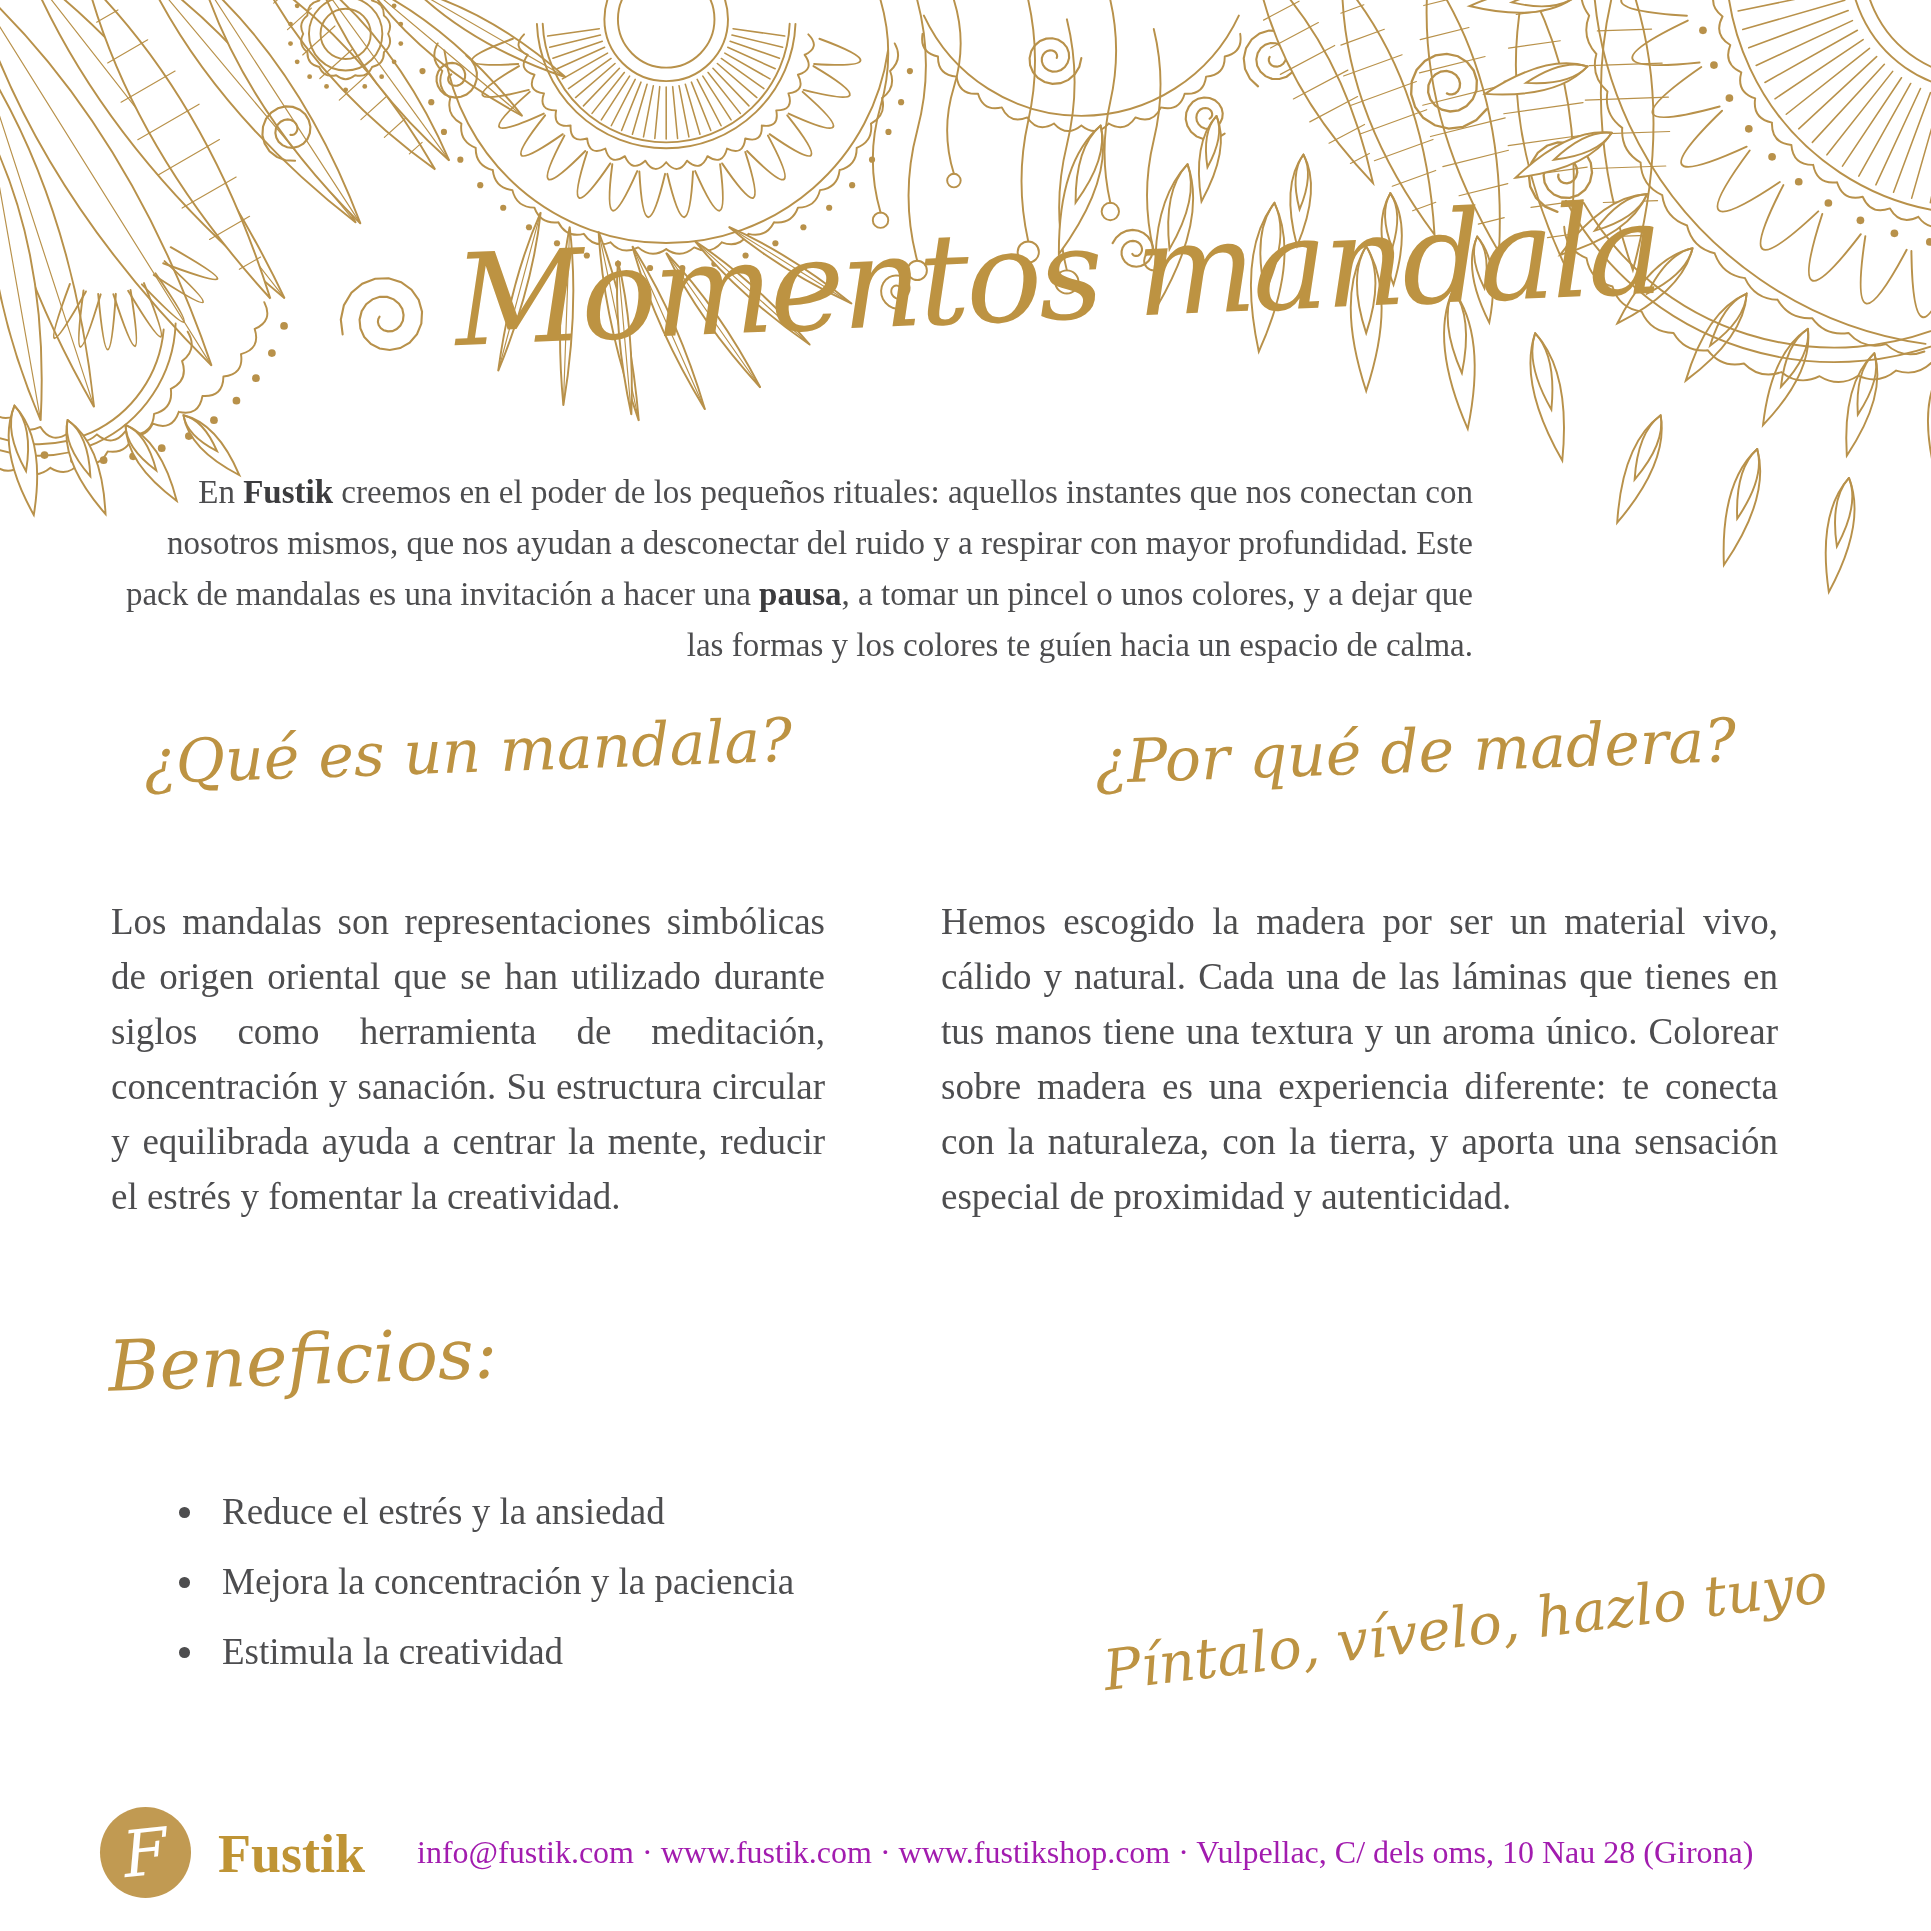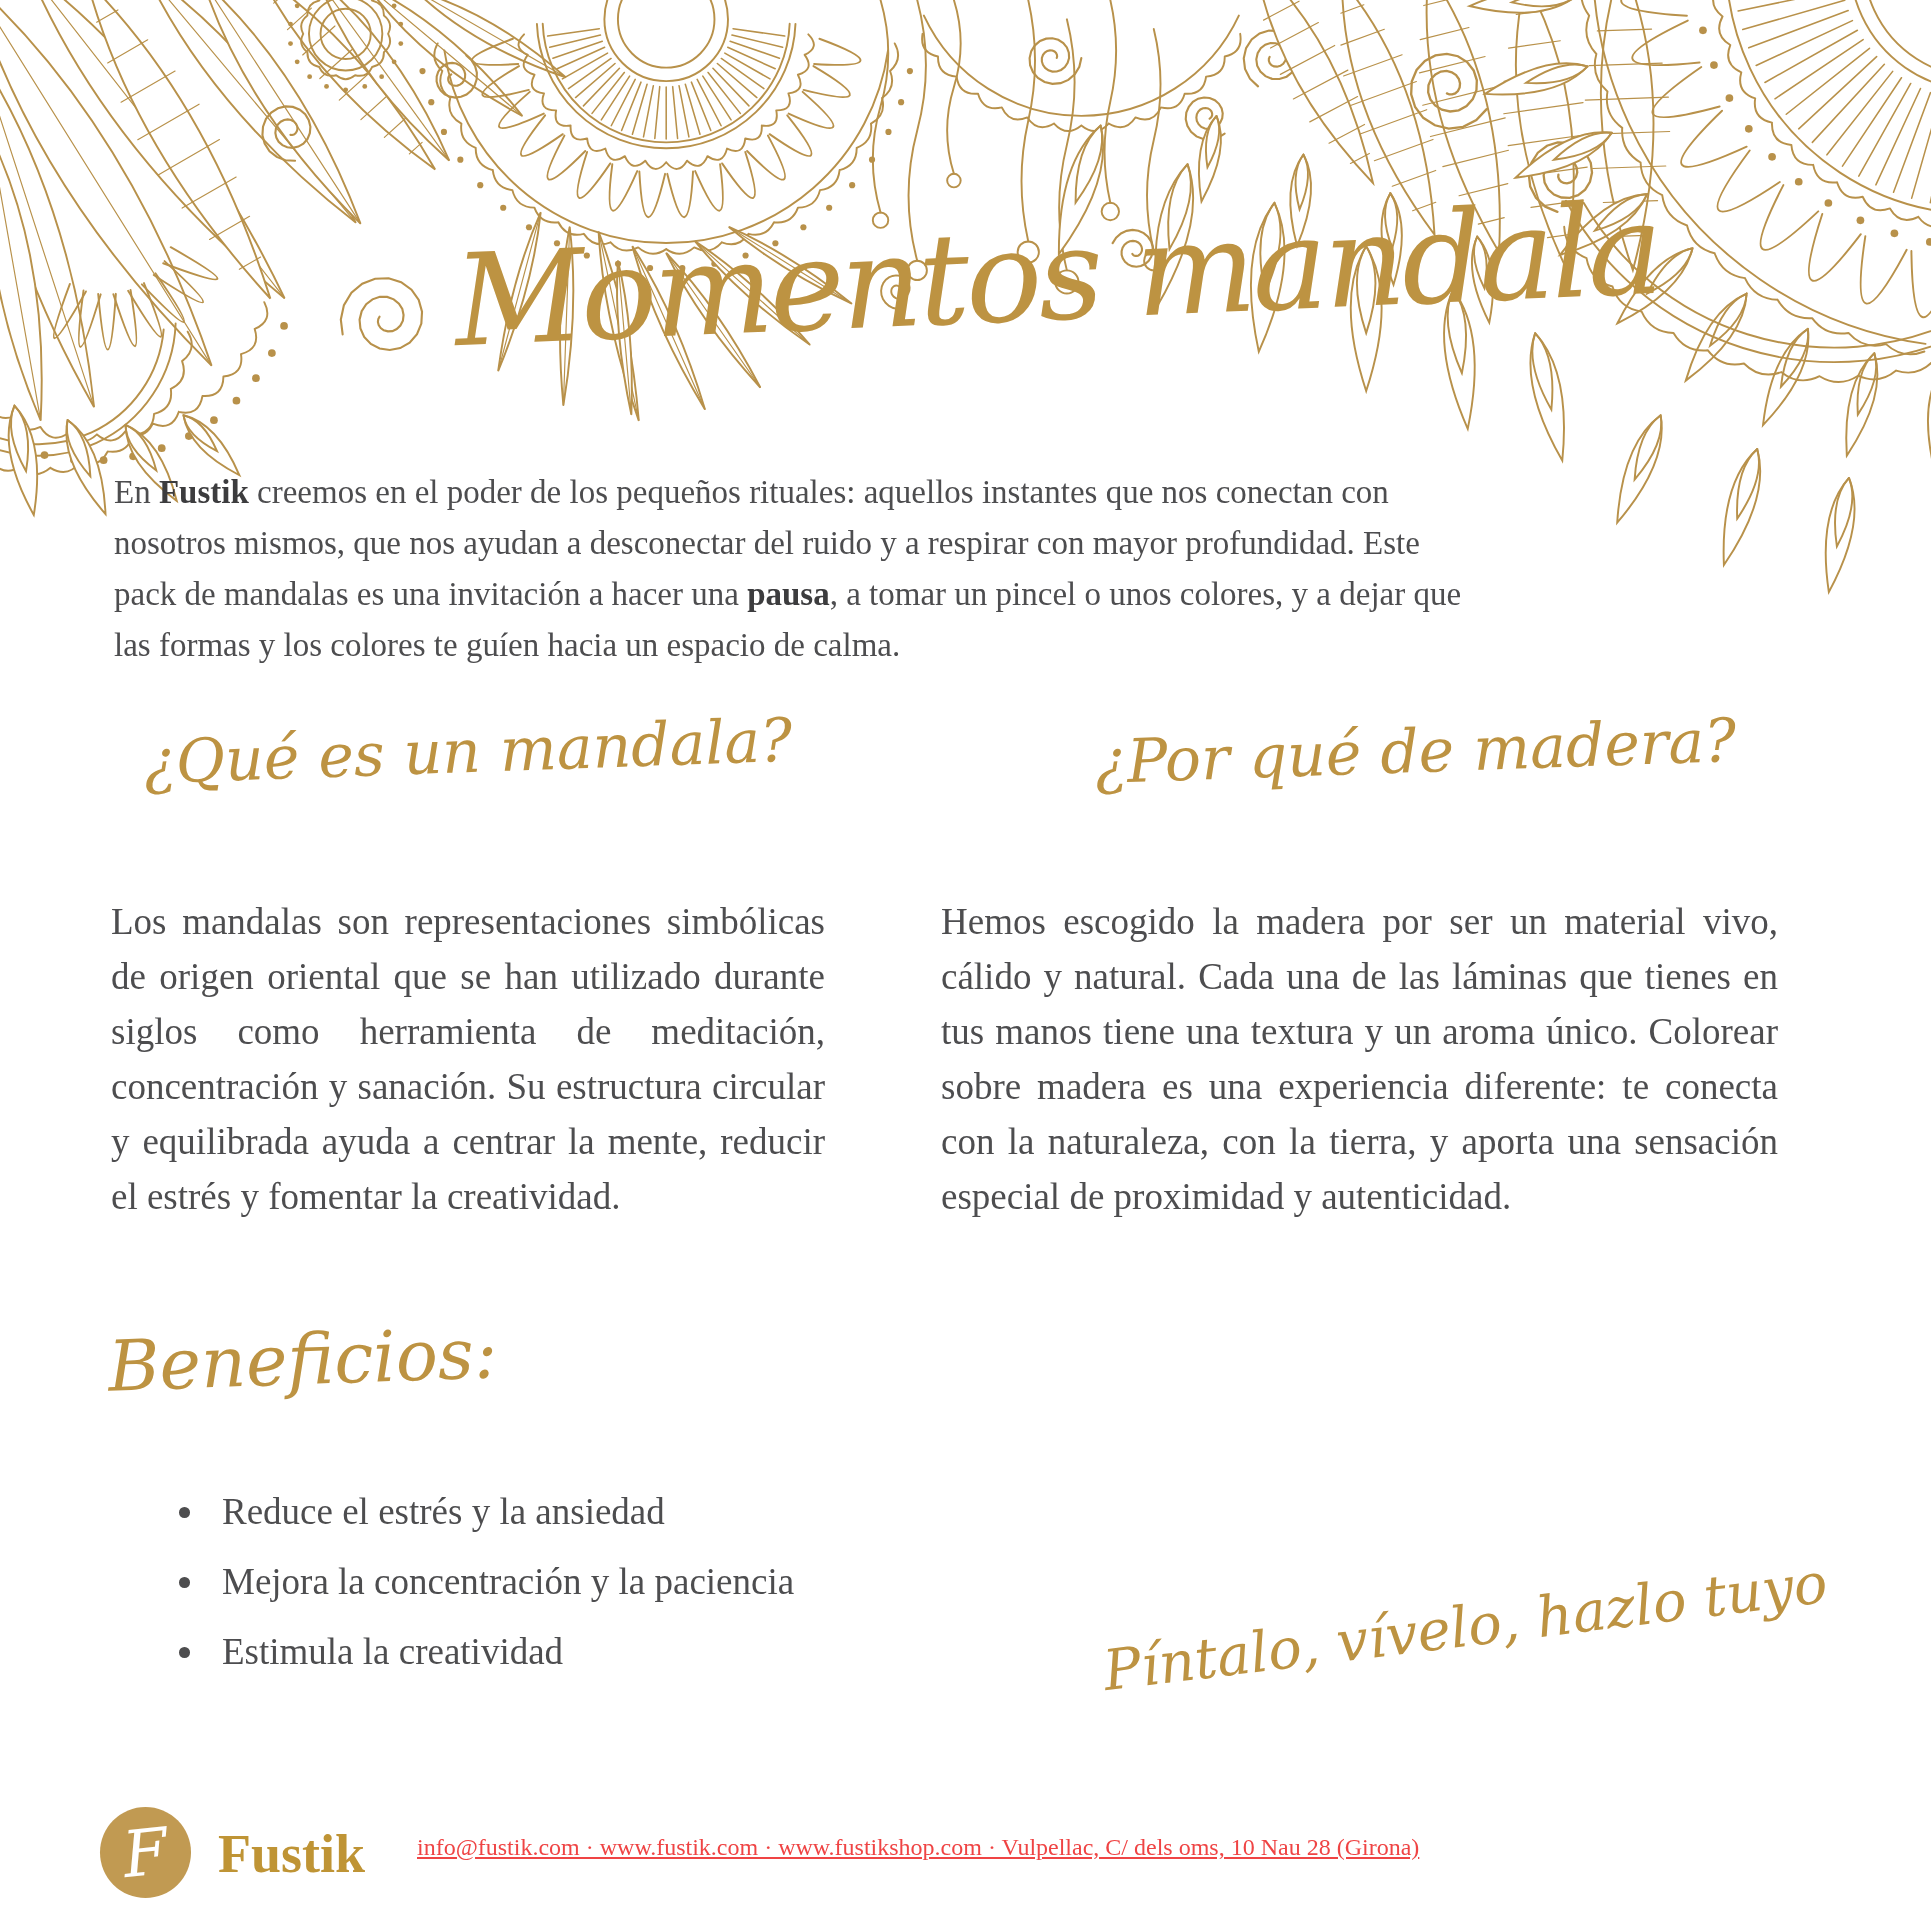--- a/index.html
+++ b/index.html
@@ -2,42 +2,42 @@
 <html><head>
 <meta charset="utf-8">
 <style>
   html,body{margin:0;padding:0;background:#ffffff;}
   .page{position:relative;width:1931px;height:1931px;background:#ffffff;overflow:hidden;
         font-family:"Liberation Serif", serif;color:#4d4d4f;}
   .ornament{position:absolute;left:0;top:0;}
   .script{font-family:"DejaVu Serif", serif;font-style:italic;color:#bd9342;}
   .title{position:absolute;left:454px;top:205px;width:1023px;text-align:center;
          font-size:127px;letter-spacing:-3.9px;white-space:nowrap;transform:rotate(-2.5deg);}
-  .intro{position:absolute;left:114px;top:434px;width:1359px;font-size:33px;line-height:51px;}
+  .intro{position:absolute;left:114px;top:434px;width:1359px;font-size:33px;line-height:51px;text-align:right;}
   .intro b{color:#3c3c3e;}
   .col-h{position:absolute;top:716px;text-align:center;font-size:60px;white-space:nowrap;transform:rotate(-2deg);}
   #colh-left{left:111px;width:714px;}
   #colh-right{left:997px;width:837px;}
   .col-b{position:absolute;top:857px;font-size:37px;line-height:55px;text-align:justify;}
   #colb-left{left:111px;width:714px;}
   #colb-right{left:941px;width:837px;}
   .benefits-h{position:absolute;left:108px;top:1319px;font-size:70px;transform:rotate(-2deg);}
   .benefits{position:absolute;left:153px;top:1466px;margin:11px;padding:0;list-style:none;font-size:37px;}
   .benefits li{position:relative;padding-left:58px;line-height:70px;}
   .benefits li::before{content:"";position:absolute;left:15.4px;top:30px;width:10.6px;height:10.6px;
        border-radius:50%;background:#4d4d4f;}
   .closing{position:absolute;left:997px;top:1412px;width:837px;font-size:37px;line-height:55px;text-align:justify;}
   .signoff{position:absolute;left:1101px;top:1595px;width:714px;text-align:center;
        font-size:56px;white-space:nowrap;transform:rotate(-7deg);}
   .footer-logo{position:absolute;left:100px;top:1807px;width:91px;height:91px;border-radius:50%;
        background:#c19a52;display:flex;align-items:center;justify-content:center;}
   .footer-logo span{font-family:"DejaVu Serif", serif;font-style:italic;font-size:64px;color:#ffffff;
        transform:rotate(-6deg);line-height:1;}
   .footer-brand{position:absolute;left:218px;top:1823px;font-size:54px;font-weight:700;color:#bf9435;}
-  .footer-contact{position:absolute;left:417px;top:1834px;font-size:24px;color:#ef4444;white-space:nowrap;text-decoration:underline;}
+  .footer-contact{position:absolute;left:417px;top:1834px;font-size:32px;color:#a21caf;white-space:nowrap;}
 </style>
 </head>
 <body>
 
 <div class="page">
 
   <svg class="ornament" width="1931" height="618" viewBox="0 0 2000 640" aria-hidden="true">
     <g id="orn">
         <path d="M-30,-20 Q31.2,191.2 219.1,378.6 Q133.0,127.6 -30,-20 Z" fill="#ffffff" stroke="#b8914a" stroke-width="2" stroke-linecap="round"></path>
         <path d="M-30,-20 L219.1,378.6" fill="none" stroke="#b8914a" stroke-width="1.2" stroke-linecap="round"></path>

